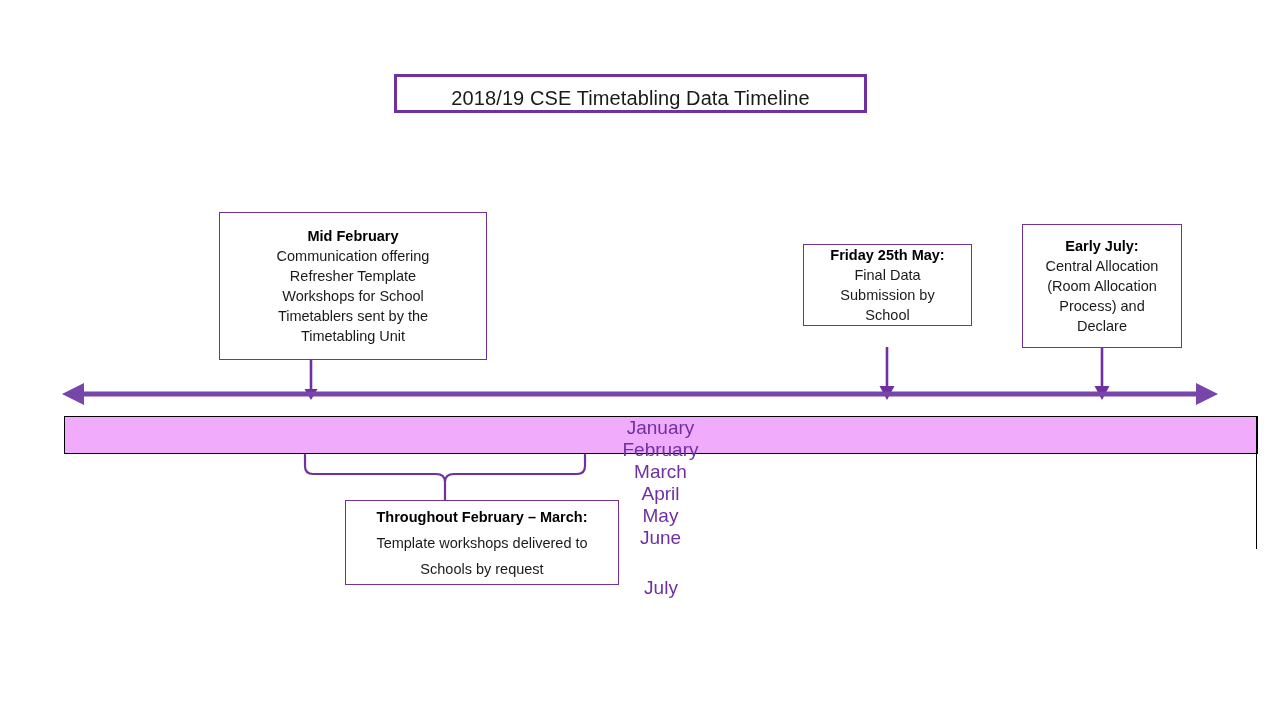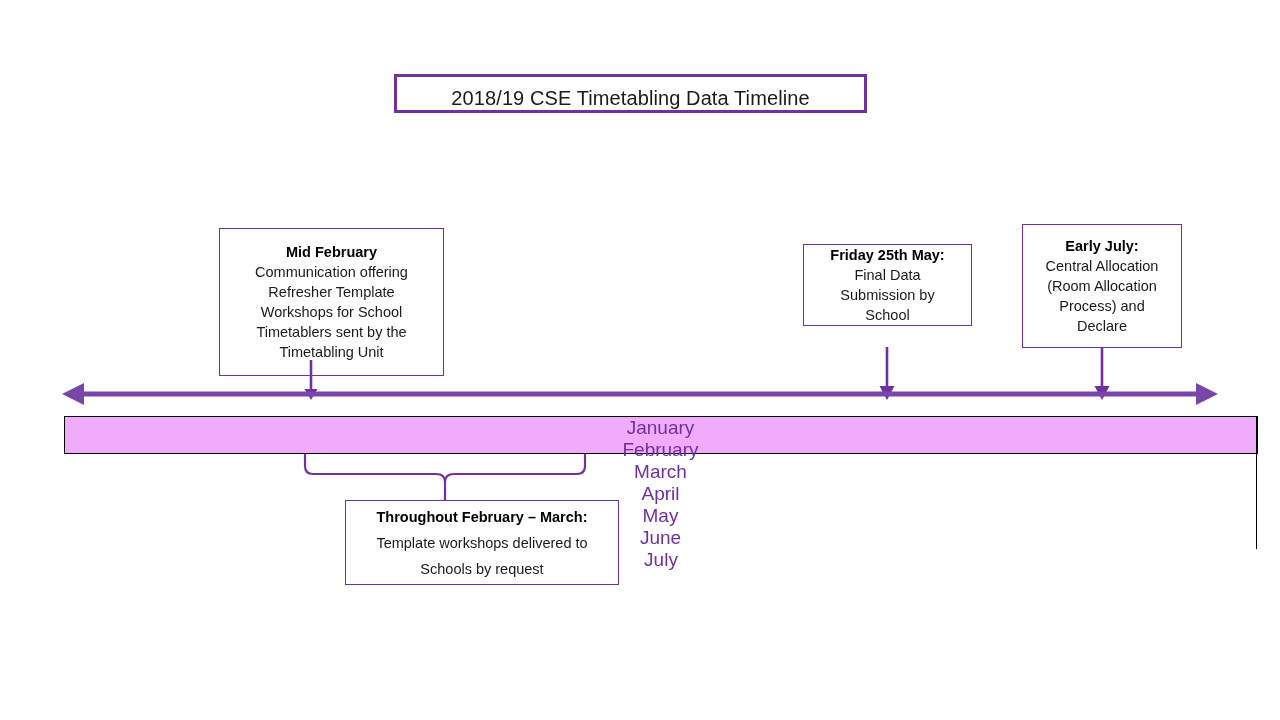--- a/index.html
+++ b/index.html
@@ -56,21 +56,21 @@
     line-height: 20px;
     color: #000000;
     white-space: nowrap;
   }
   .callout .body-text {
     font-size: 14.5px;
     line-height: 20px;
     color: #1a1a1a;
   }
 
-  #callout-feb   { left: 219px;  top: 228px; width: 225px; height: 148px; }
+  #callout-feb   { left: 219px;  top: 212px; width: 268px; height: 148px; }
   #callout-may   { left: 803px;  top: 244px; width: 169px; height: 82px; }
   #callout-july  { left: 1022px; top: 224px; width: 160px; height: 124px; }
   #callout-bracket { left: 345px; top: 500px; width: 274px; height: 85px; gap: 6px; }
 
   
   #timeline-axis {
     position: absolute;
     left: 60px;
     top: 378px;
     width: 1160px;
@@ -103,21 +103,21 @@
   #month-bar .month-cell {
     flex: 1 1 0;
     border-right: 1.3px solid #000000;
     display: flex;
     align-items: center;
     justify-content: center;
     font-size: 19px;
     color: #7030A0;
     box-sizing: border-box;
   }
-  #month-bar .month-cell:last-child { border-right: none; }
+  #month-bar .month-cell:last-child { border-right: none; margin-top: 28px; }
 
   
   #brace-group {
     position: absolute;
     left: 296px;
     top: 454px;
     width: 300px;
     height: 50px;
   }
 </style>

